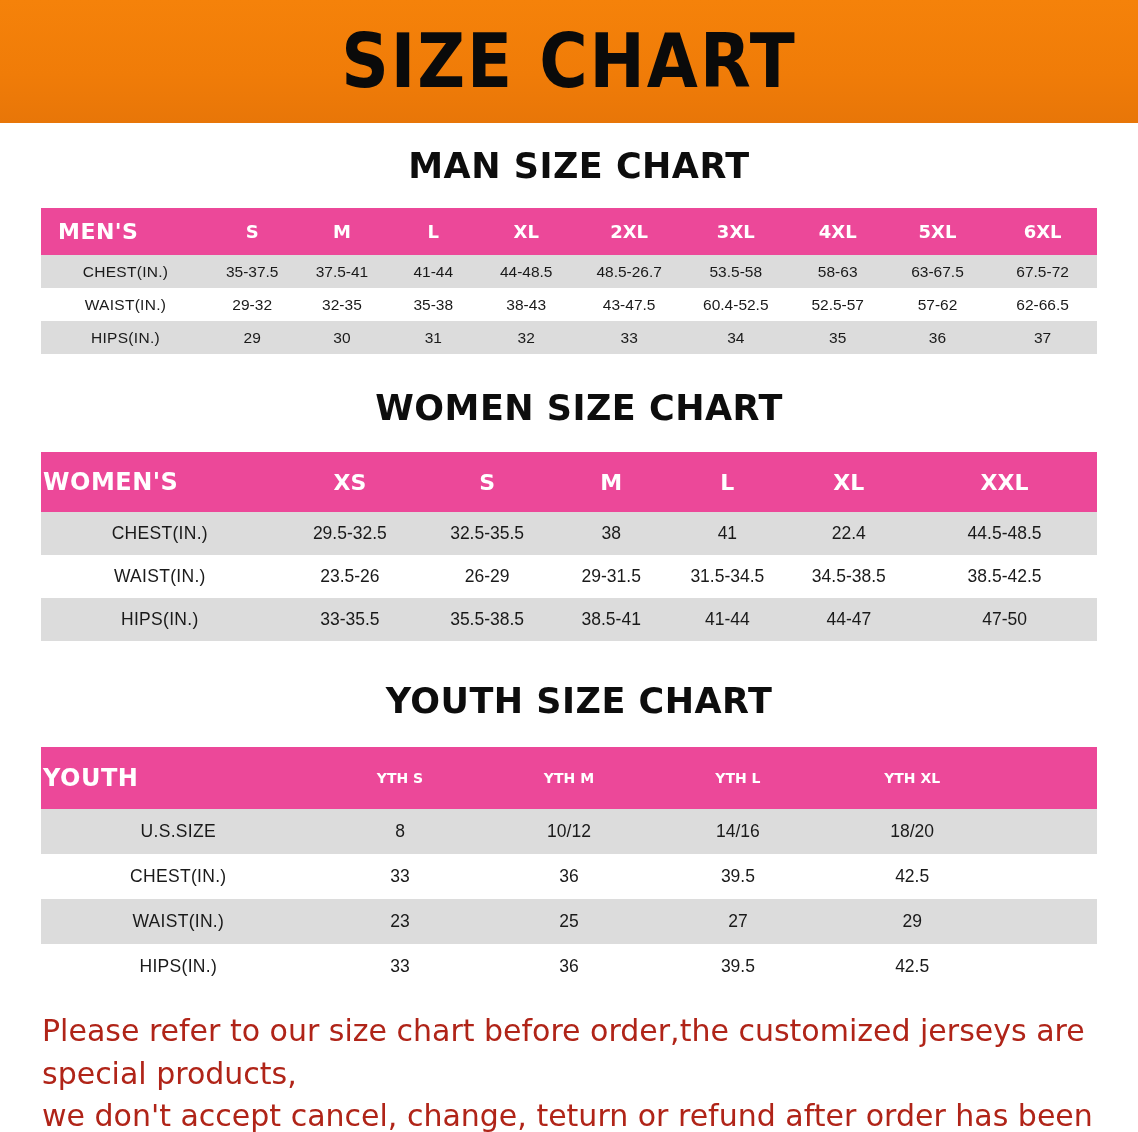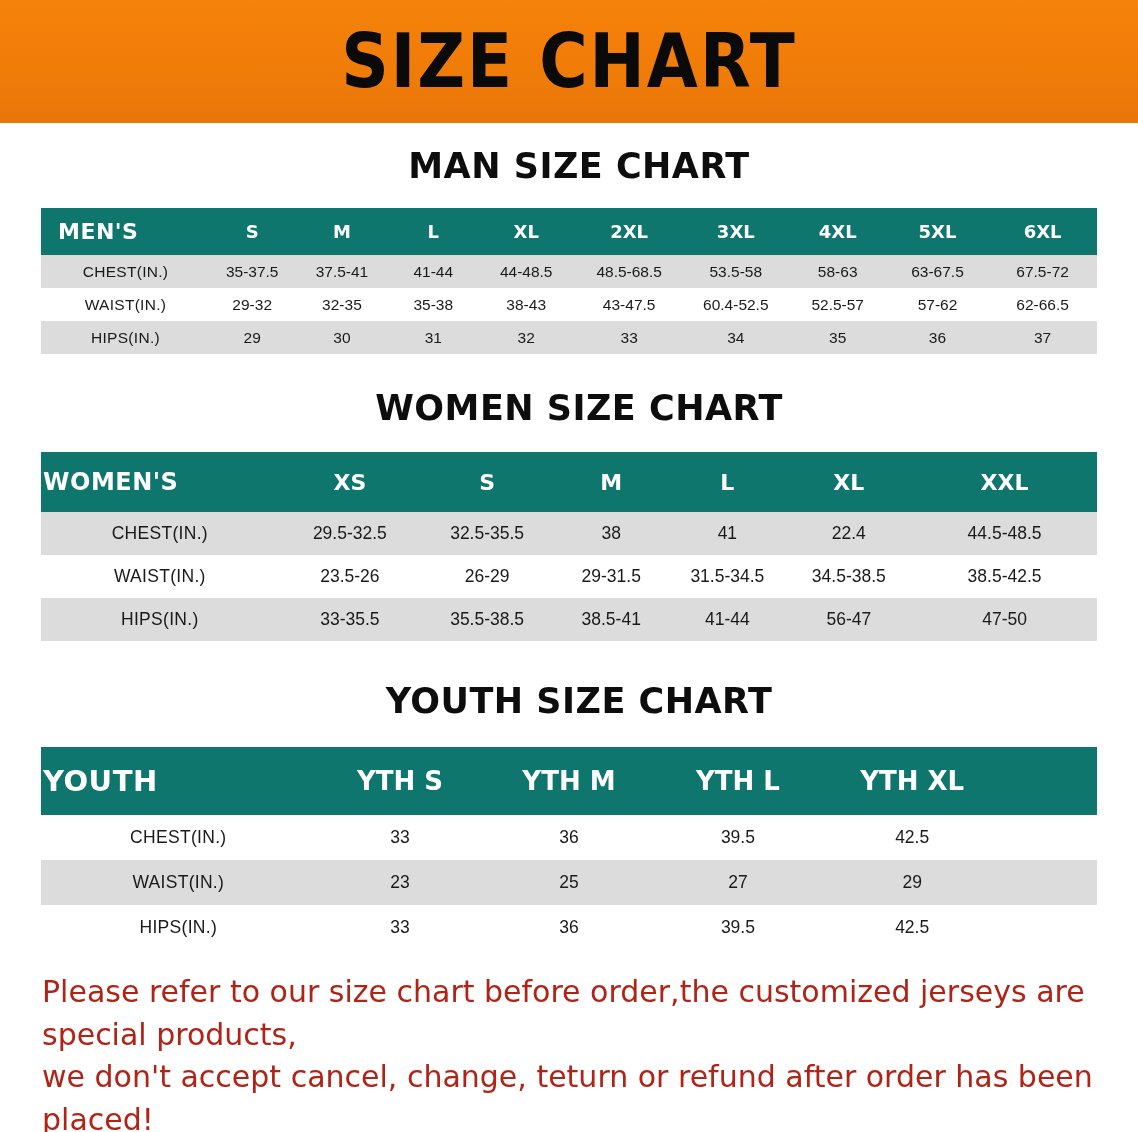--- a/index.html
+++ b/index.html
@@ -54,21 +54,21 @@
   .man-wrap   { margin-top: 22px; }
   .women-wrap { margin-top: 24px; }
   .youth-wrap { margin-top: 26px; }
 
   table {
     width: 100%;
     border-collapse: collapse;
     table-layout: fixed;
   }
   thead tr {
-    background: #0f766e;
+    background: #ec4899;
     color: #ffffff;
   }
   thead th {
     font-family: "DejaVu Sans", sans-serif;
     font-weight: 700;
     font-size: 19px;
     padding: 11px 2px;
     text-align: center;
   }
   thead th.rowhead {
@@ -96,22 +96,22 @@
   .men-table thead th.rowhead { font-size: 22px; }
   .men-table tbody td { font-size: 15.5px; padding: 7.5px 1px; }
 
   
   .women-table thead th { font-size: 22px; }
   .women-table thead th.rowhead { font-size: 24px; }
   .women-table thead th { padding: 16px 2px; }
   .women-table tbody td { font-size: 17.5px; padding: 11px 2px; }
 
   
-  .youth-table thead th { font-size: 26px; }
-  .youth-table thead th.rowhead { font-size: 29px; }
+  .youth-table thead th { font-size: 14px; }
+  .youth-table thead th.rowhead { font-size: 24px; }
   .youth-table thead th { padding: 17px 2px; }
   .youth-table tbody td { font-size: 17.5px; padding: 12px 2px; }
 
   
   .note {
     margin: 21px 42px 0 42px;
     color: #b02418;
     font-size: 30px;
     line-height: 1.42;
     text-align: left;
@@ -155,21 +155,21 @@
         <th>6XL</th>
       </tr>
     </thead>
     <tbody>
       <tr class="alt">
         <td class="rowhead">CHEST(IN.)</td>
         <td>35-37.5</td>
         <td>37.5-41</td>
         <td>41-44</td>
         <td>44-48.5</td>
-        <td>48.5-68.5</td>
+        <td>48.5-26.7</td>
         <td>53.5-58</td>
         <td>58-63</td>
         <td>63-67.5</td>
         <td>67.5-72</td>
       </tr>
       <tr class="plain">
         <td class="rowhead">WAIST(IN.)</td>
         <td>29-32</td>
         <td>32-35</td>
         <td>35-38</td>
@@ -237,21 +237,21 @@
         <td>31.5-34.5</td>
         <td>34.5-38.5</td>
         <td>38.5-42.5</td>
       </tr>
       <tr class="alt">
         <td class="rowhead">HIPS(IN.)</td>
         <td>33-35.5</td>
         <td>35.5-38.5</td>
         <td>38.5-41</td>
         <td>41-44</td>
-        <td>56-47</td>
+        <td>44-47</td>
         <td>47-50</td>
       </tr>
     </tbody>
   </table>
 </div>
 
 <div class="section-title t-youth">YOUTH SIZE CHART</div>
 <div class="table-wrap youth-wrap">
   <table class="youth-table">
     <colgroup>
@@ -266,20 +266,28 @@
       <tr>
         <th class="rowhead">YOUTH</th>
         <th>YTH S</th>
         <th>YTH M</th>
         <th>YTH L</th>
         <th>YTH XL</th>
         <th></th>
       </tr>
     </thead>
     <tbody>
+      <tr class="alt">
+        <td class="rowhead">U.S.SIZE</td>
+        <td>8</td>
+        <td>10/12</td>
+        <td>14/16</td>
+        <td>18/20</td>
+        <td></td>
+      </tr>
       <tr class="plain">
         <td class="rowhead">CHEST(IN.)</td>
         <td>33</td>
         <td>36</td>
         <td>39.5</td>
         <td>42.5</td>
         <td></td>
       </tr>
       <tr class="alt">
         <td class="rowhead">WAIST(IN.)</td>

